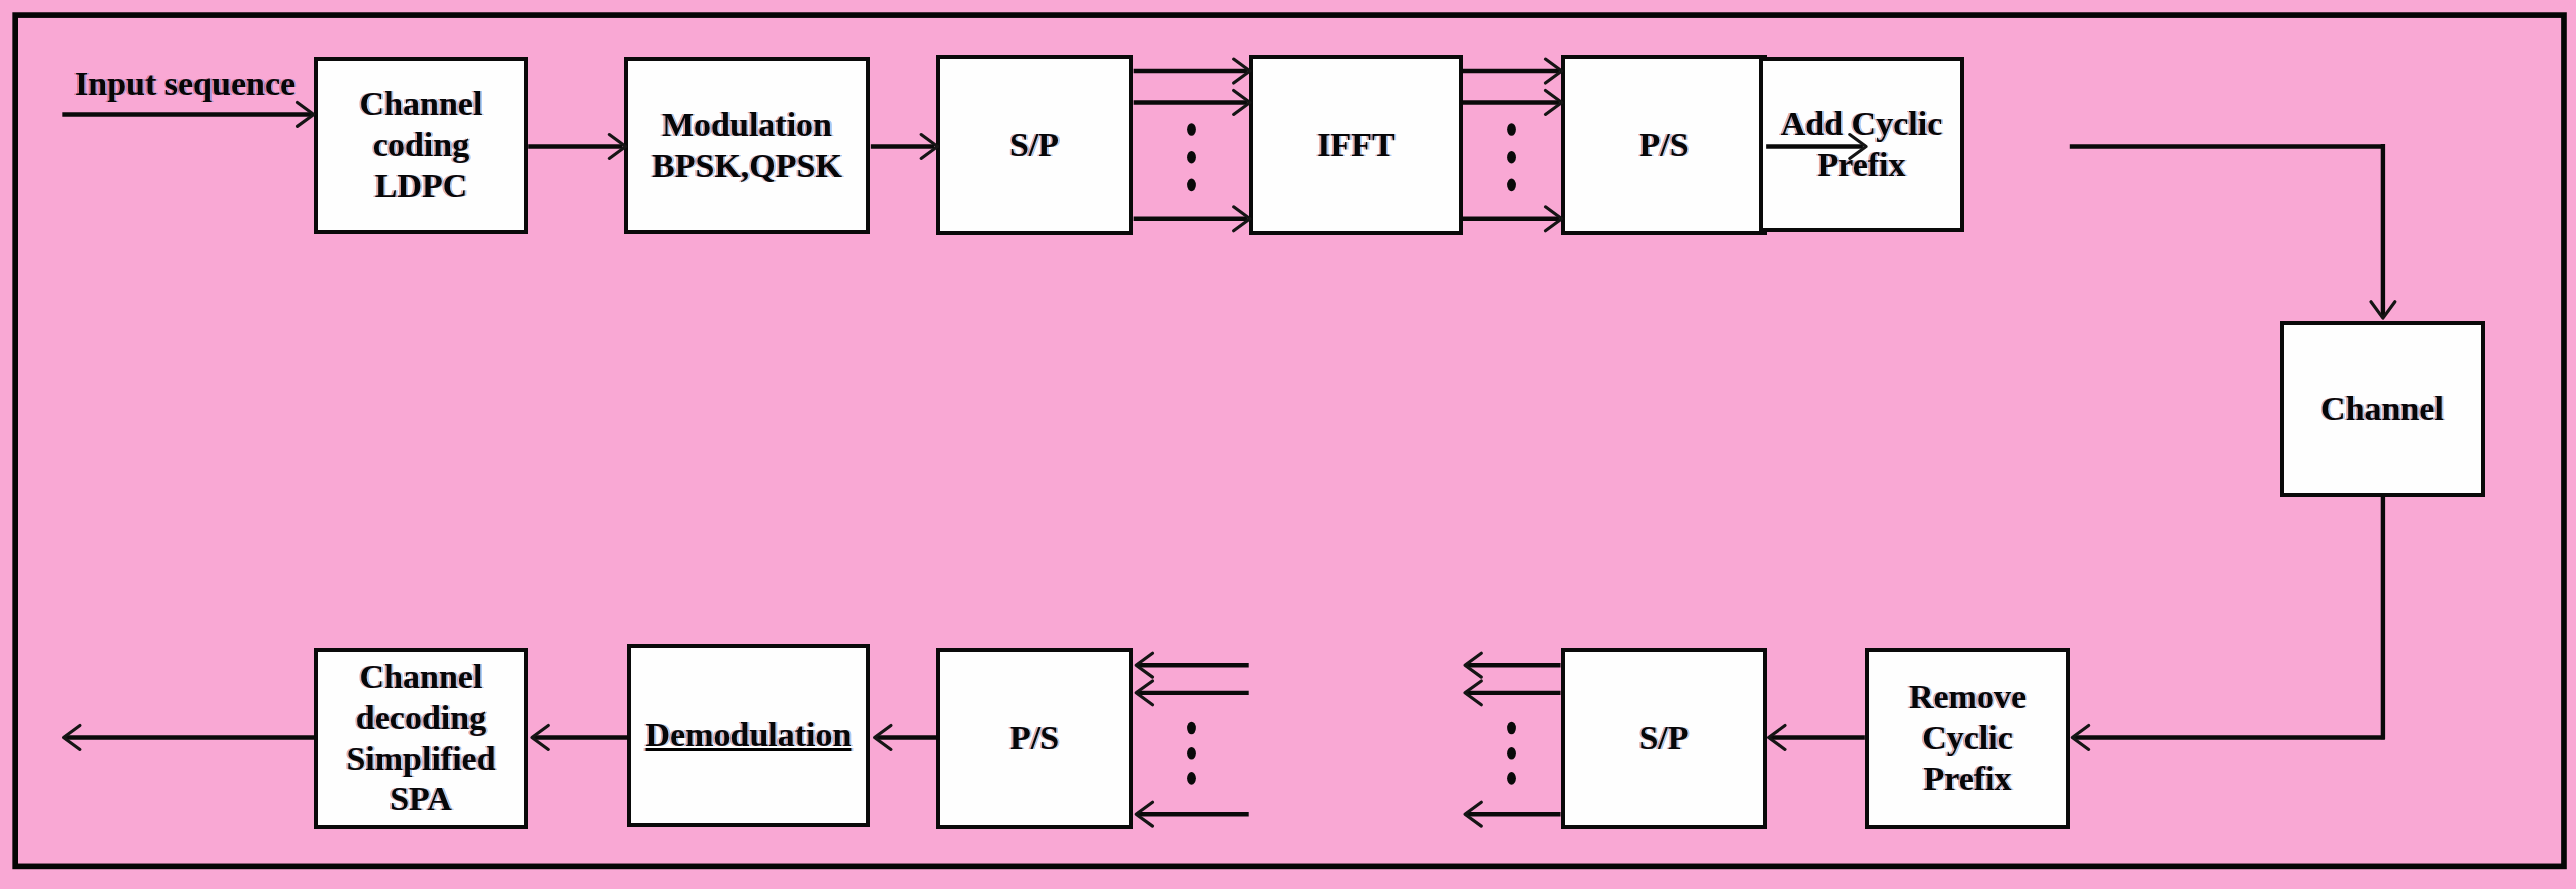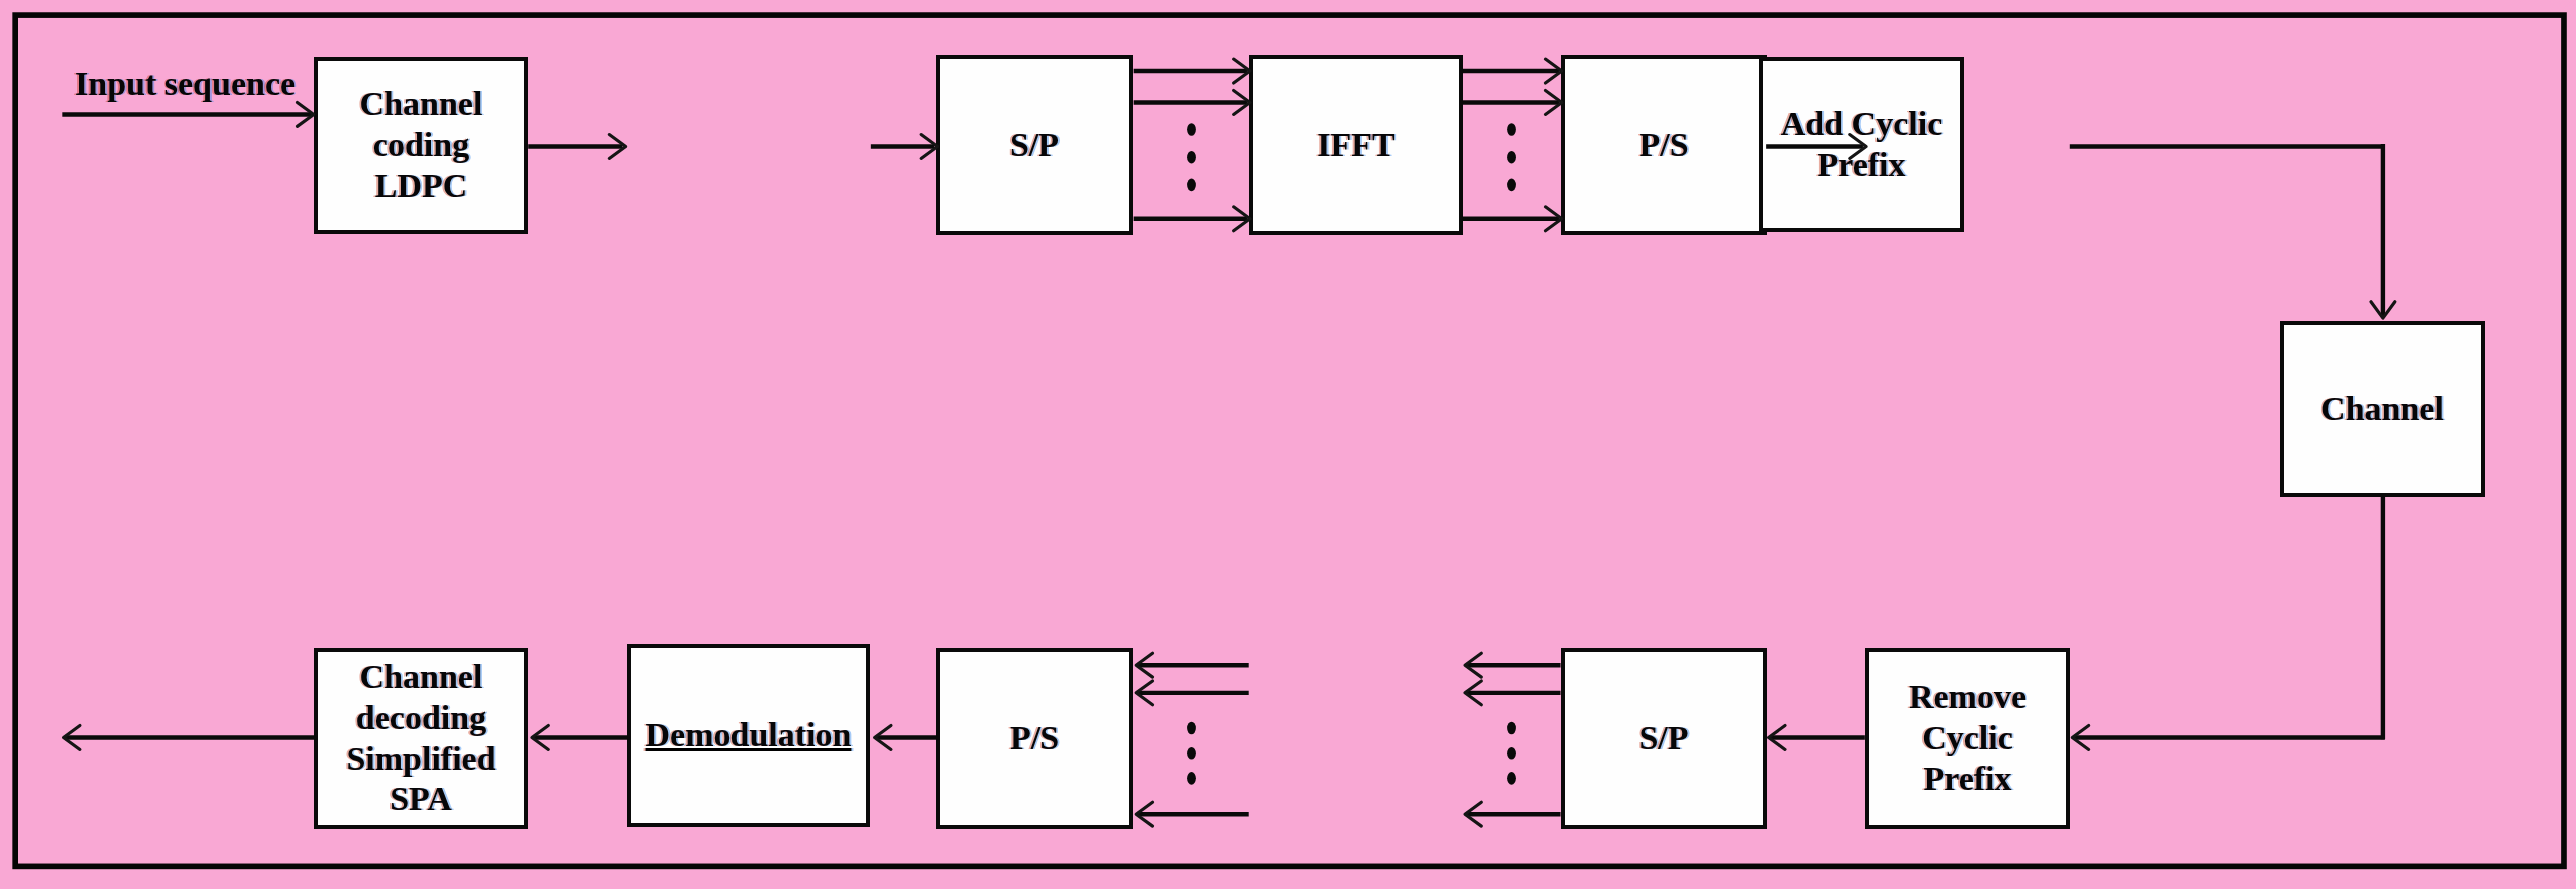--- a/index.html
+++ b/index.html
@@ -27,20 +27,24 @@
 </style>
 </head>
 <body>
 
 <div class="stage">
 
   <div class="node" style="left:314px;top:57px;width:214px;height:177px;">
     <span class="label">Channel
 coding
 LDPC</span>
+  </div>
+  <div class="node" style="left:624px;top:57px;width:246px;height:177px;">
+    <span class="label">Modulation
+BPSK,QPSK</span>
   </div>
   <div class="node" style="left:936px;top:55px;width:197px;height:180px;">
     <span class="label">S/P</span>
   </div>
   <div class="node" style="left:1249px;top:55px;width:214px;height:180px;">
     <span class="label">IFFT</span>
   </div>
   <div class="node" style="left:1561px;top:55px;width:206px;height:180px;">
     <span class="label">P/S</span>
   </div>

